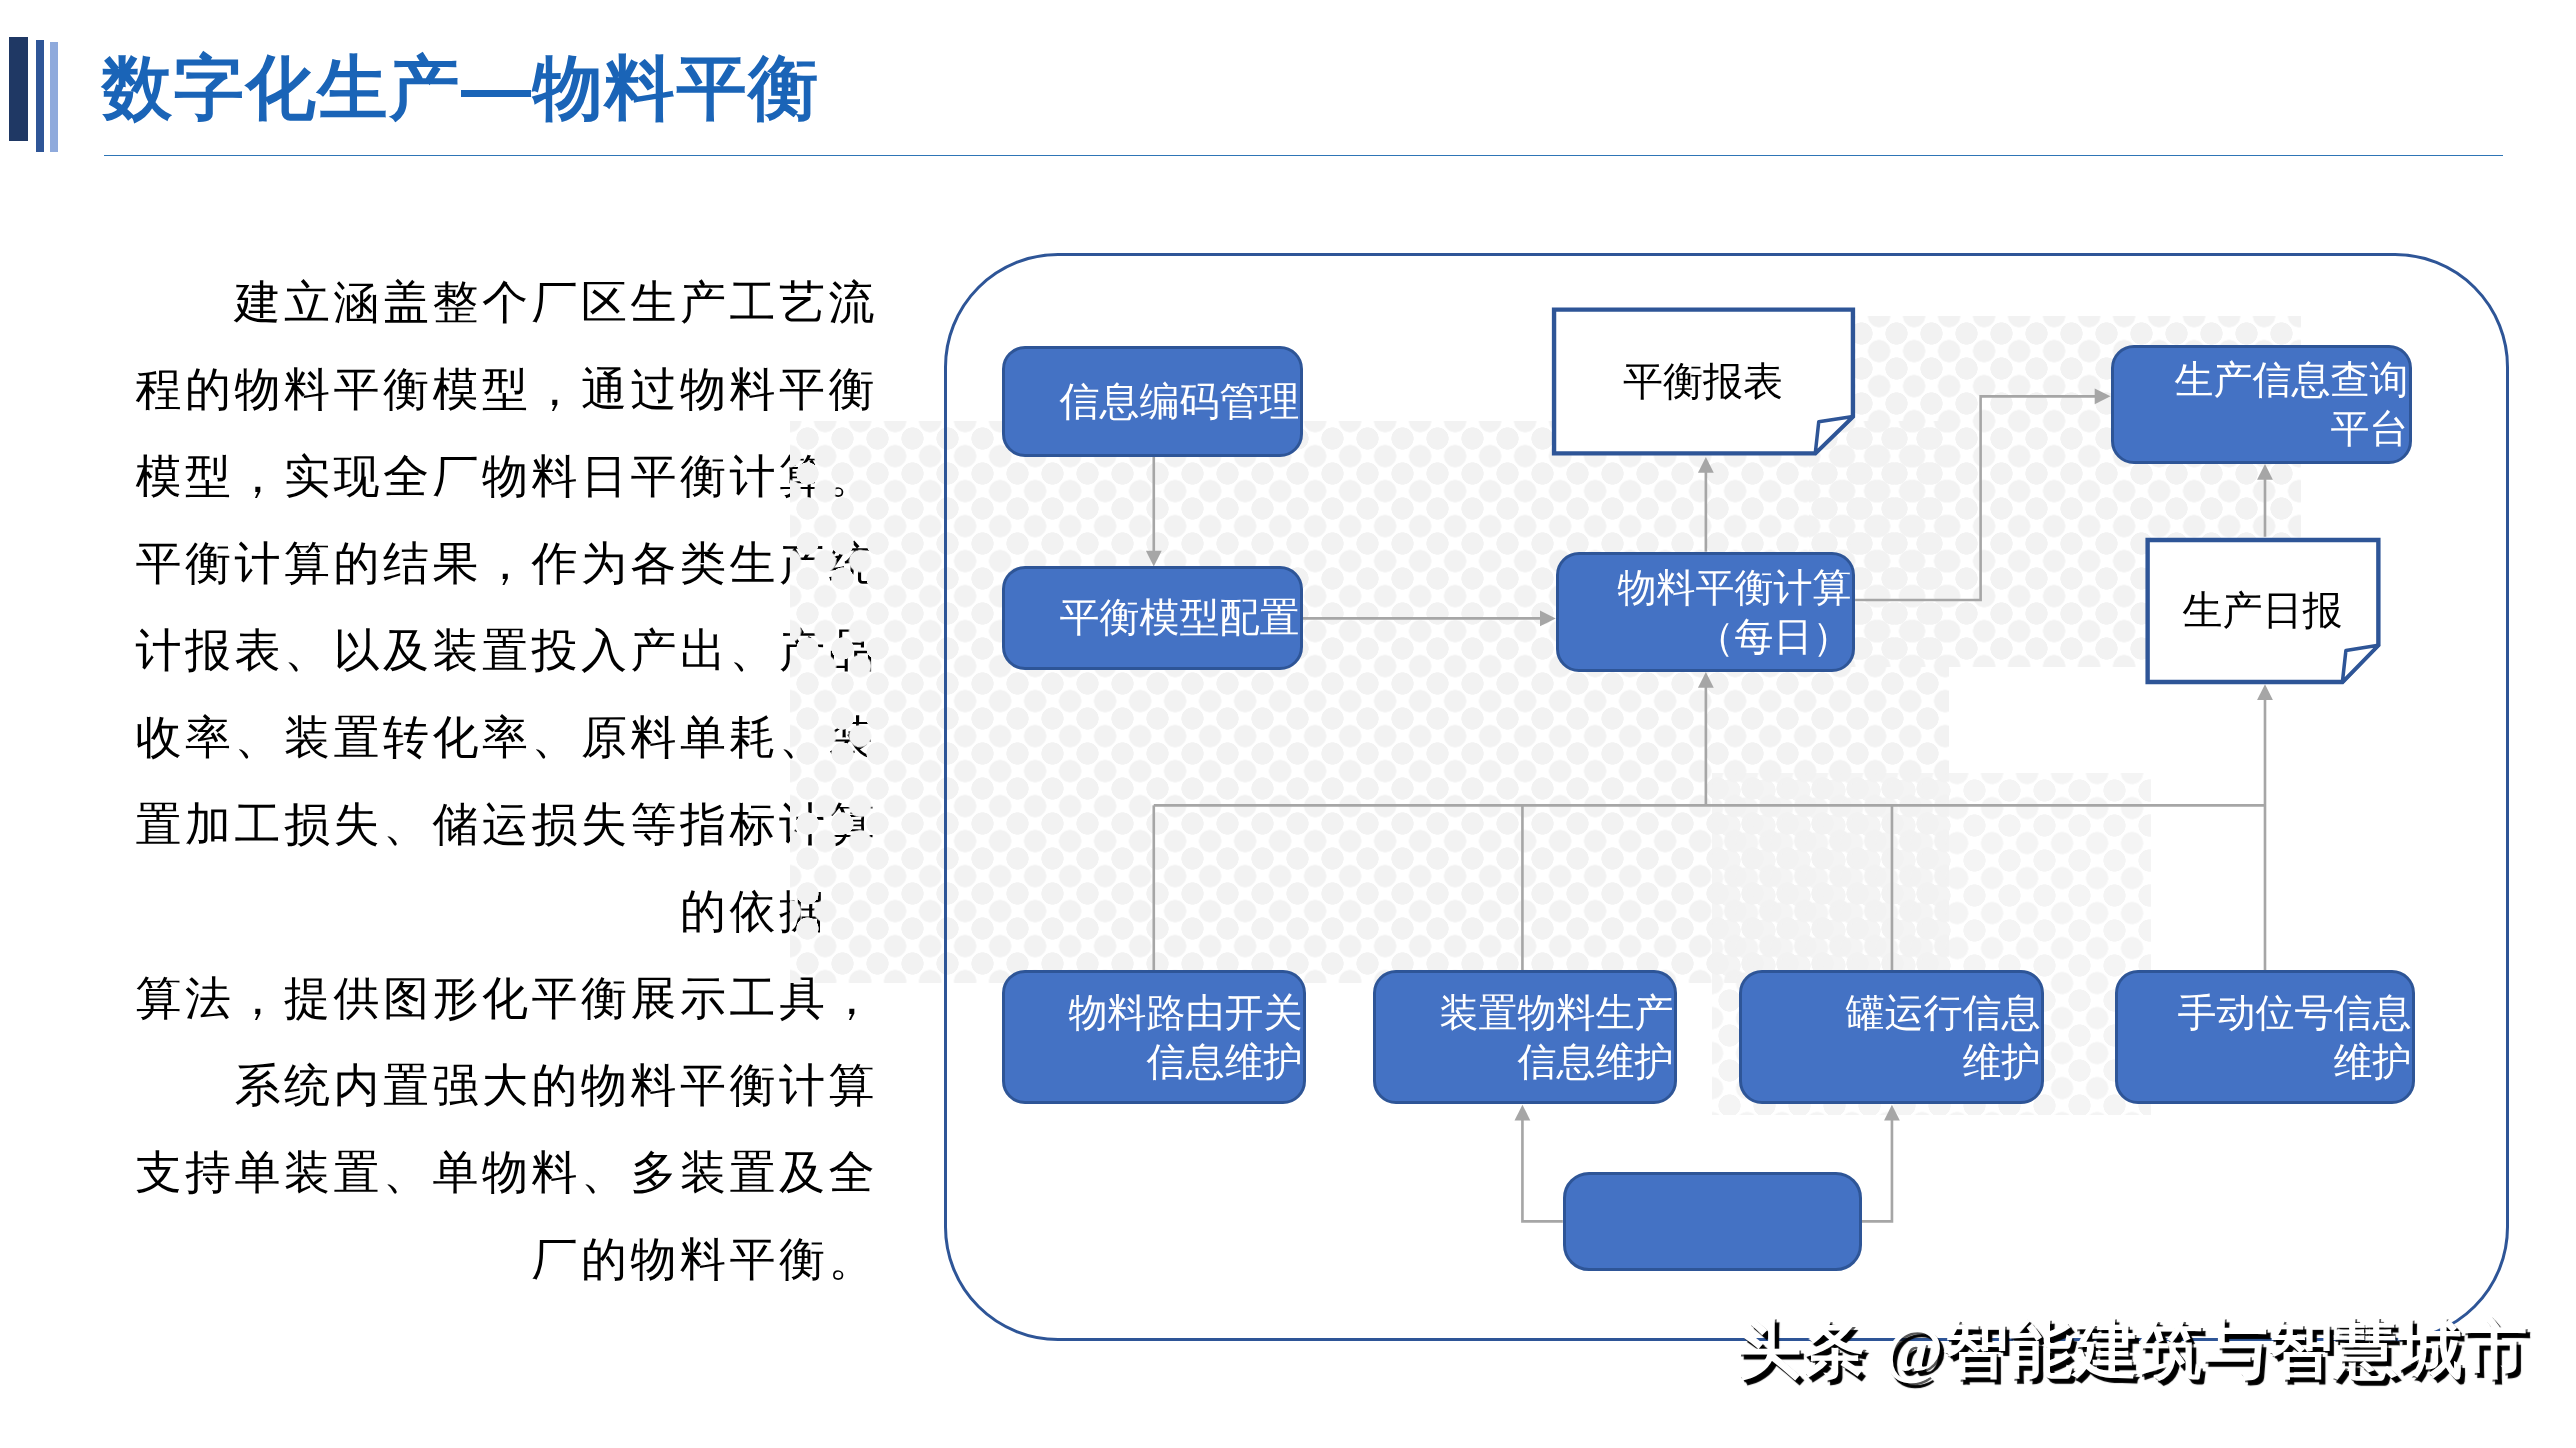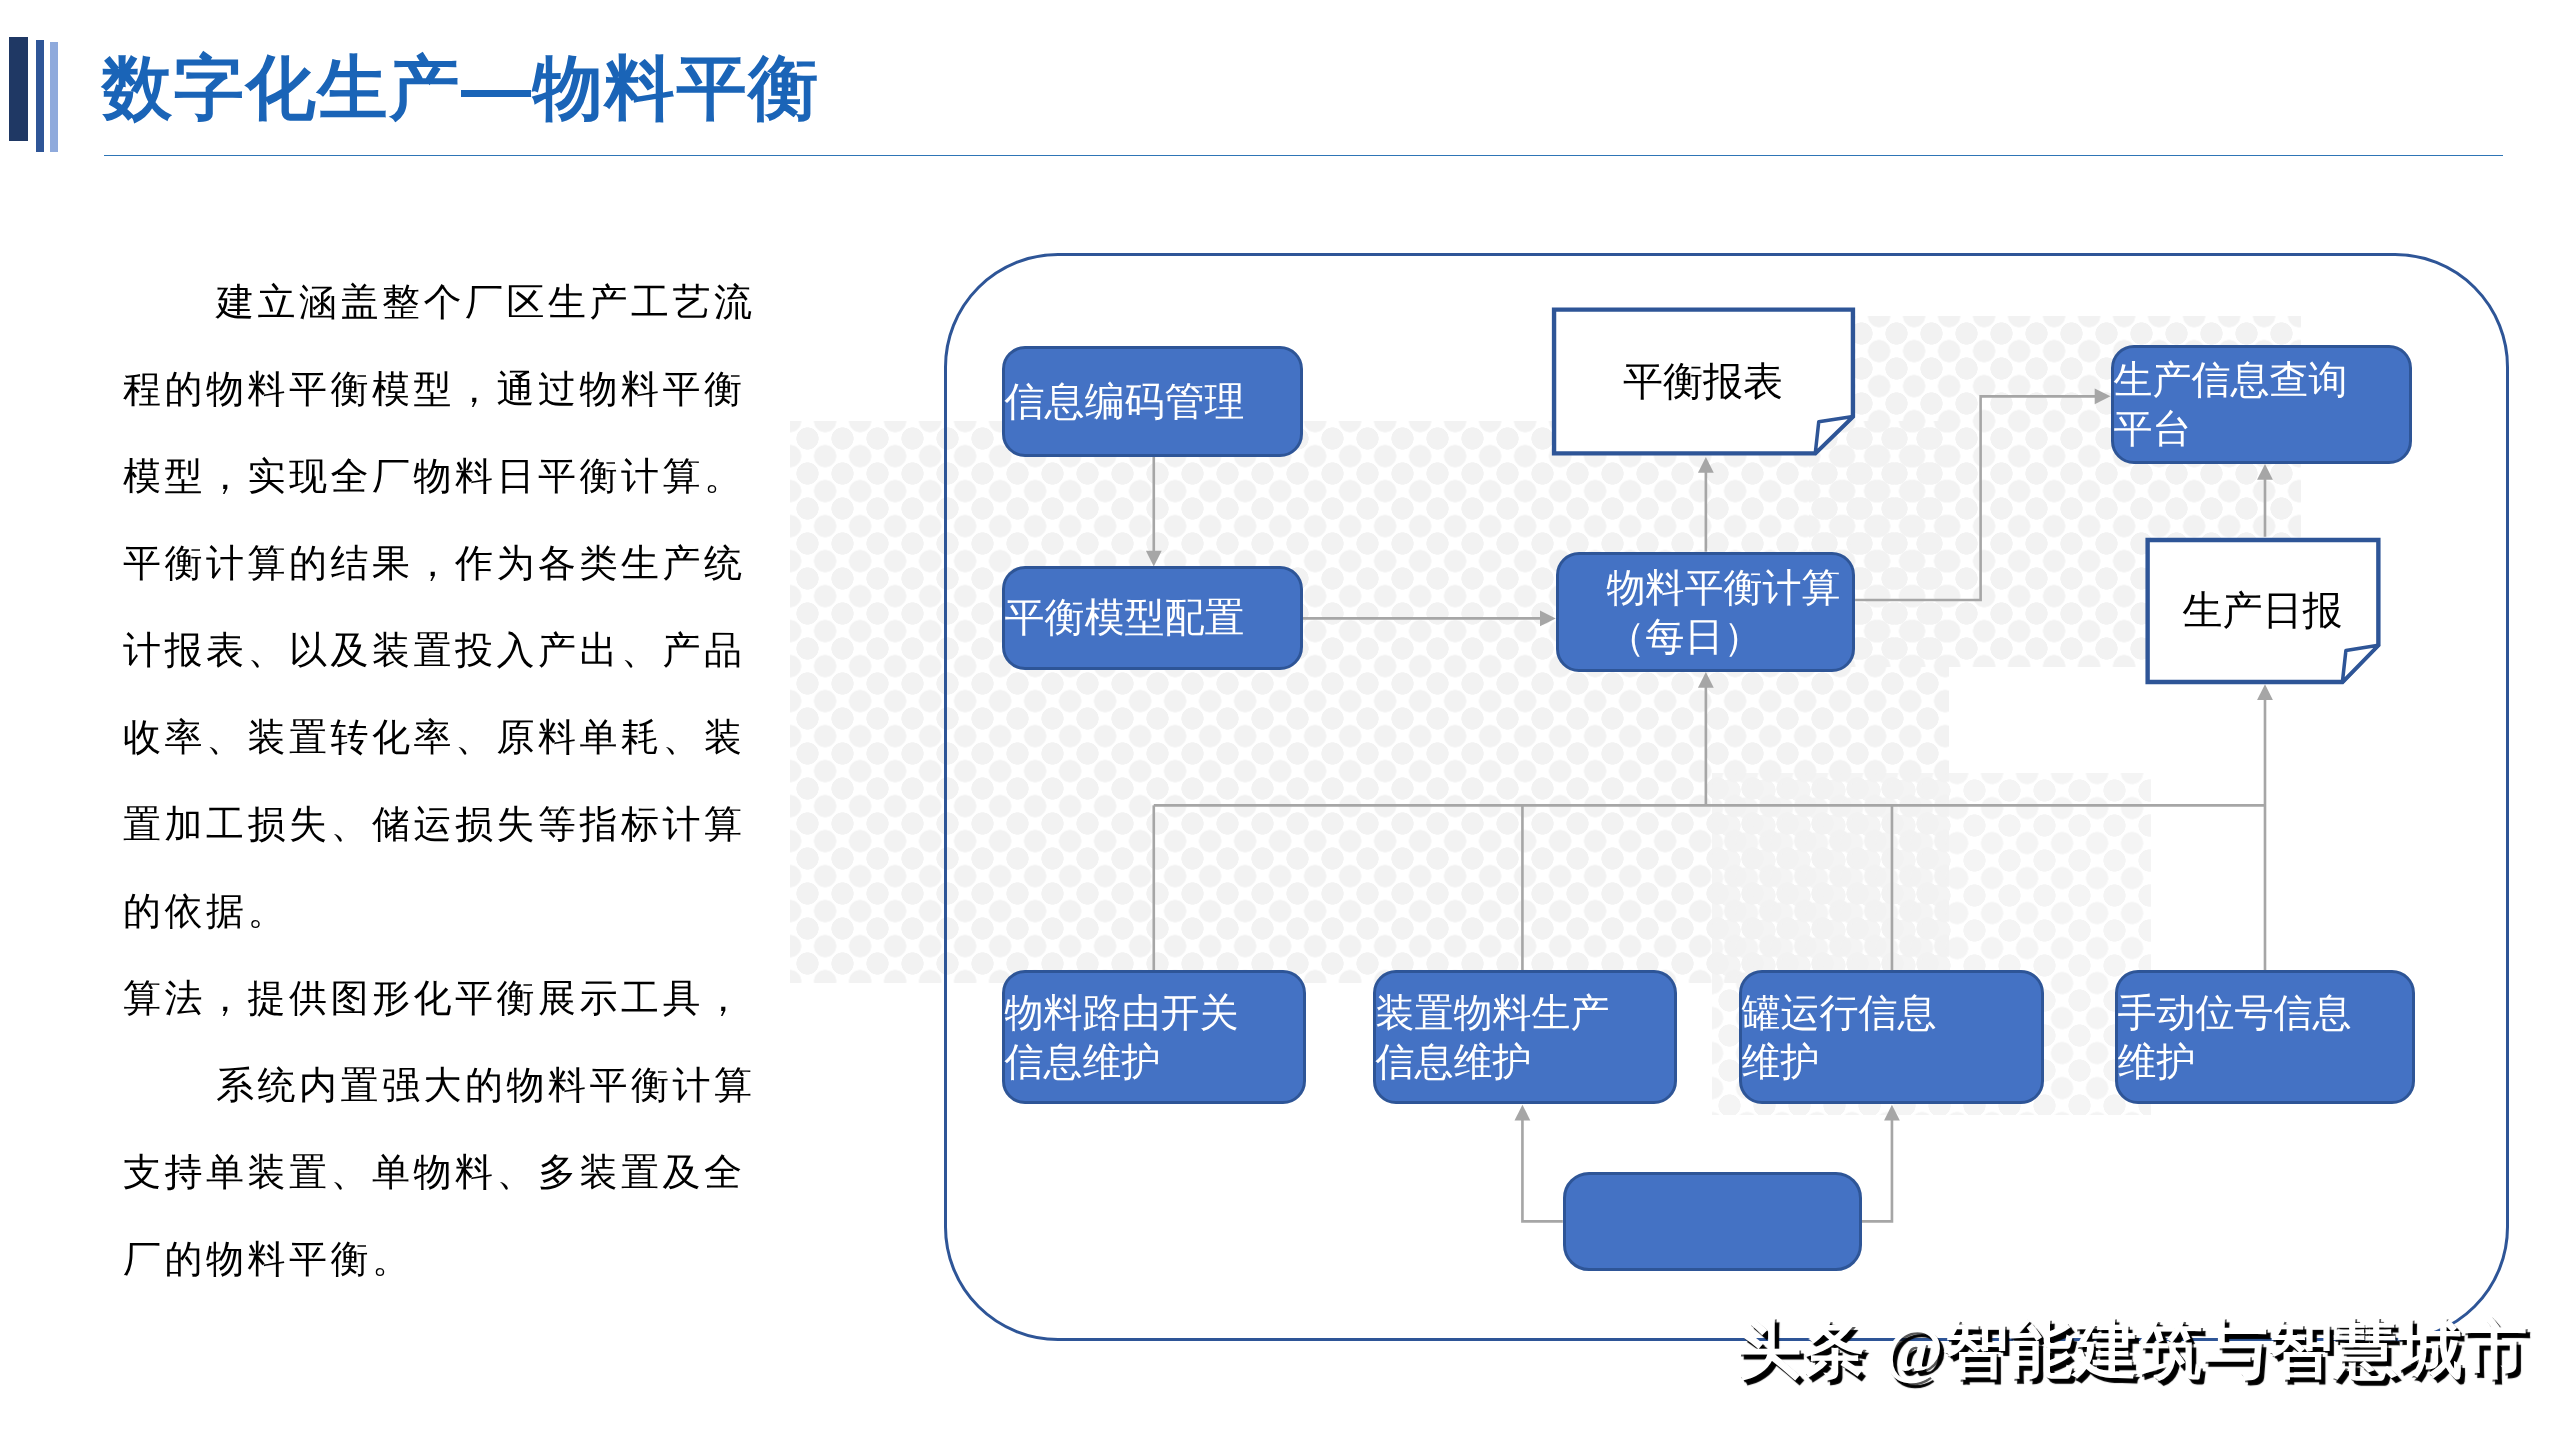--- a/index.html
+++ b/index.html
@@ -9,22 +9,22 @@
   
   .bar{position:absolute;}
   .bar1{left:8.8px;top:37px;width:19.3px;height:104px;background:#1F3864;}
   .bar2{left:36px;top:40px;width:8px;height:112px;background:#2E5597;}
   .bar3{left:50px;top:42px;width:8px;height:110px;background:#8FAADC;}
   .title{position:absolute;left:102px;top:42px;font-family:"Liberation Sans",sans-serif;
          font-weight:700;font-size:70px;letter-spacing:1.8px;color:#1A64B7;white-space:nowrap;}
   .rule{position:absolute;left:104px;top:155px;width:2399px;height:0;border-top:1.8px solid #2E75B6;}
 
   
-  .body-text{position:absolute;left:123px;top:259px;width:755px;font-size:38px;color:#000;
-             letter-spacing:3.5px;}
+  .body-text{position:absolute;left:123px;top:259px;width:755px;font-size:46px;color:#000;
+             letter-spacing:3.5px;text-align:right;}
   .body-text .ln{height:87px;line-height:87px;white-space:nowrap;}
   .body-text .indent{padding-left:93px;}
 
   
   .dots{position:absolute;
         background-image:radial-gradient(circle,#f2f2f2 44%,rgba(255,255,255,0) 46%),
                          radial-gradient(circle,#f2f2f2 44%,rgba(255,255,255,0) 46%);
         background-size:35px 35px,35px 35px;background-position:0 0,17.6px 17.6px;}
   .dots.p1{left:790px;top:421px;width:1159px;height:562px;}
   .dots.p2{left:1809px;top:316px;width:492px;height:351px;}
@@ -32,21 +32,21 @@
 
   
   .diagram{position:absolute;left:944px;top:253px;width:1565px;height:1088px;
            border:3.5px solid #2E5597;border-radius:114px;box-sizing:border-box;}
   .dg-inner{position:absolute;left:-3.5px;top:-3.5px;width:1565px;height:1088px;}
 
   .connectors{position:absolute;left:0;top:0;}
 
   .node{position:absolute;background:#4472C4;border:3.5px solid #2E5597;border-radius:23px;
         box-sizing:border-box;color:#ffffff;display:flex;flex-direction:column;
-        justify-content:center;align-items:flex-start;text-align:center;}
+        justify-content:center;align-items:flex-end;text-align:center;}
   .node .t1{font-size:40px;line-height:51px;white-space:nowrap;}
   .node .t2{font-size:39px;line-height:49px;white-space:nowrap;}
 
   .doc{position:absolute;}
   .doc .doc-label{position:absolute;left:0;top:0;width:100%;height:100%;display:flex;
         align-items:center;justify-content:center;font-size:40px;color:#000;white-space:nowrap;}
 
   
   .watermark{position:absolute;left:1737px;top:1315px;font-family:Liberation Serif, serif;
              font-weight:700;font-size:64px;line-height:1.1;color:#ffffff;white-space:nowrap;

